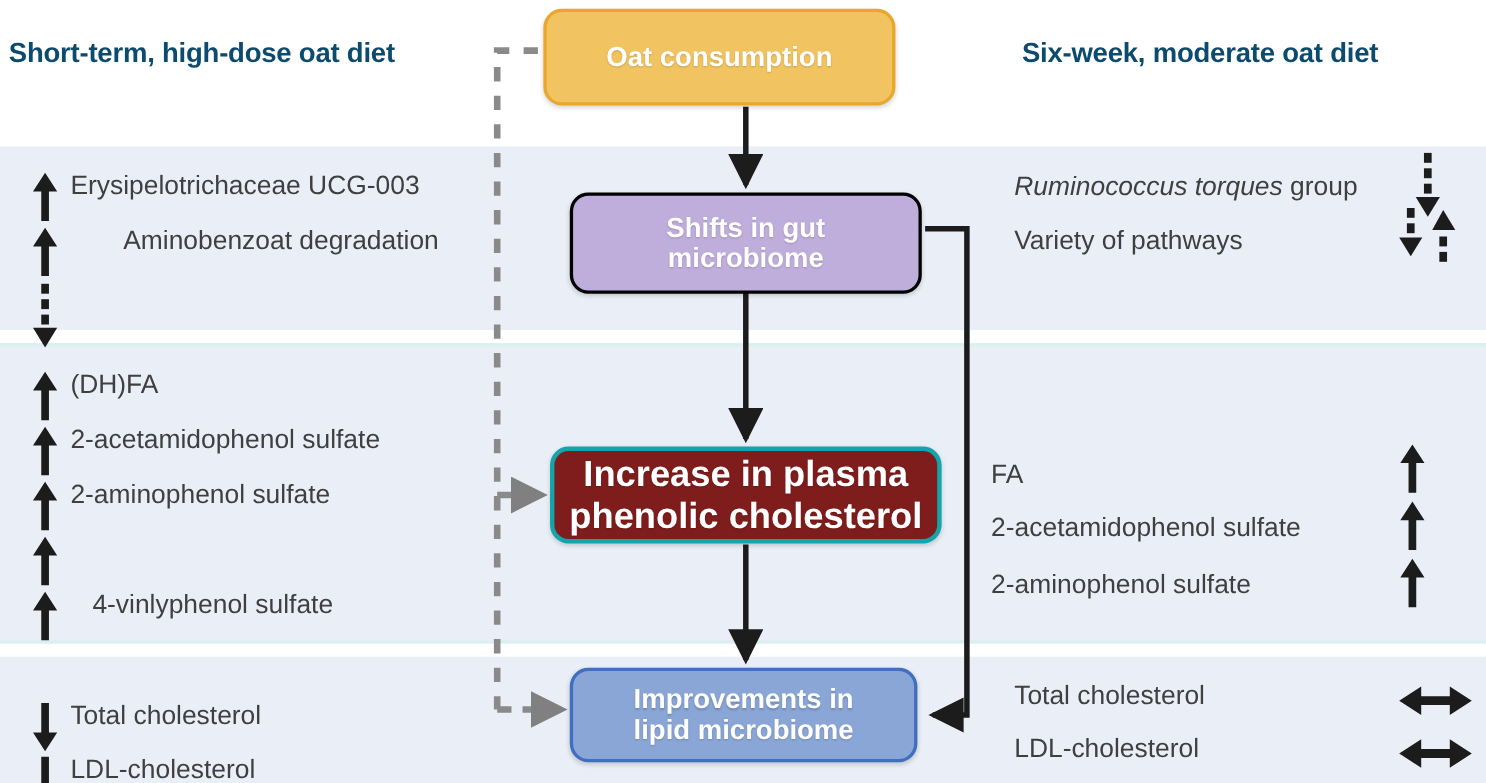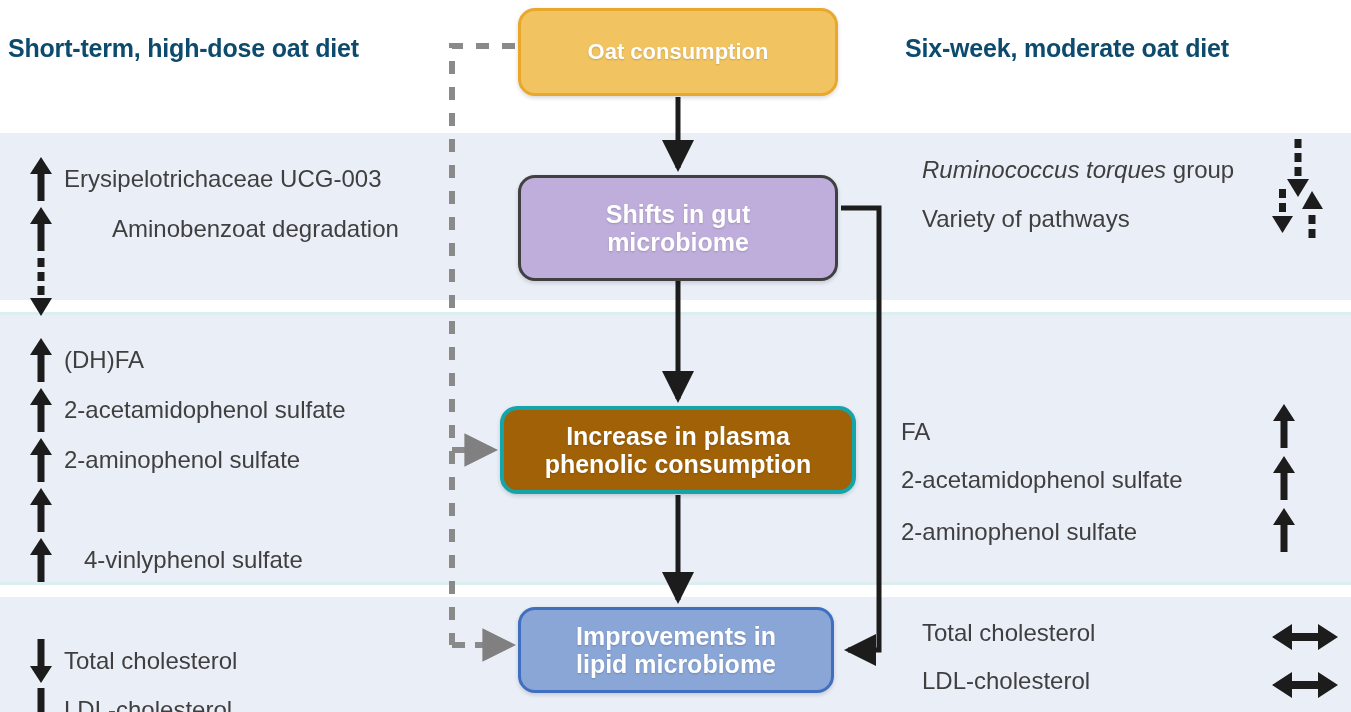--- a/index.html
+++ b/index.html
@@ -37,51 +37,51 @@
   
   .heading {
     position: absolute;
     font-weight: bold;
     font-size: 25px;
     color: #0c4a6e;
     letter-spacing: -0.2px;
     white-space: nowrap;
   }
   .heading-left  { left: 8px;  top: 34px; }
-  .heading-right { left: 905px; top: 34px; }
+  .heading-right { left: 929px; top: 34px; }
 
   
   .node {
     position: absolute;
     box-sizing: border-box;
     display: flex;
     align-items: center;
     justify-content: center;
     text-align: center;
     color: #ffffff;
     font-weight: bold;
     line-height: 1.14;
     border-radius: 17px;
     text-shadow: 0 1px 2px rgba(0,0,0,0.18);
     box-shadow: 0 2px 4px rgba(0,0,0,0.16);
   }
   .node-oat {
-    left: 518px; top: 8px; width: 320px; height: 88px;
+    left: 494px; top: 8px; width: 320px; height: 88px;
     background: #f2c461; border: 3px solid #e9a72c;
-    font-size: 22px;
+    font-size: 25px;
   }
   .node-microbiome {
-    left: 518px; top: 175px; width: 320px; height: 106px;
-    background: #bfaedb; border: 3px solid #404040;
+    left: 518px; top: 175px; width: 320px; height: 92px;
+    background: #bfaedb; border: 3px solid #000000;
     font-size: 25px;
   }
   .node-metabolites {
     left: 500px; top: 406px; width: 356px; height: 88px;
-    background: #a16207; border: 4px solid #14a5ab;
-    font-size: 25px;
+    background: #7f1d1d; border: 4px solid #14a5ab;
+    font-size: 33px;
   }
   .node-lipid {
     left: 518px; top: 607px; width: 316px; height: 86px;
     background: #8aa6d6; border: 3px solid #3f6fbe;
     font-size: 25px;
   }
 
   
   #connectors {
     position: absolute;
@@ -90,21 +90,21 @@
     pointer-events: none;
   }
 
   
   .list {
     position: absolute;
   }
   .list-row {
     position: absolute;
     display: flex;
-    align-items: center;
+    align-items: flex-start;
     white-space: nowrap;
     font-size: 24px;
     color: #3f3f3f;
   }
   .list-row .lbl { display: inline-block; }
   .list-row .lbl i { font-style: italic; }
 
   
   .left-list .list-row { left: 0; }
   .left-list .glyph { width: 46px; display: flex; justify-content: center; }
@@ -166,21 +166,21 @@
   <div class="node node-microbiome">
     <span>
       <span>Shifts in gut</span><br>
       <span>microbiome</span>
     </span>
   </div>
 
   <div class="node node-metabolites">
     <span>
       <span>Increase in plasma</span><br>
-      <span>phenolic consumption</span>
+      <span>phenolic cholesterol</span>
     </span>
   </div>
 
   <div class="node node-lipid">
     <span>
       <span>Improvements in</span><br>
       <span>lipid microbiome</span>
     </span>
   </div>
 

